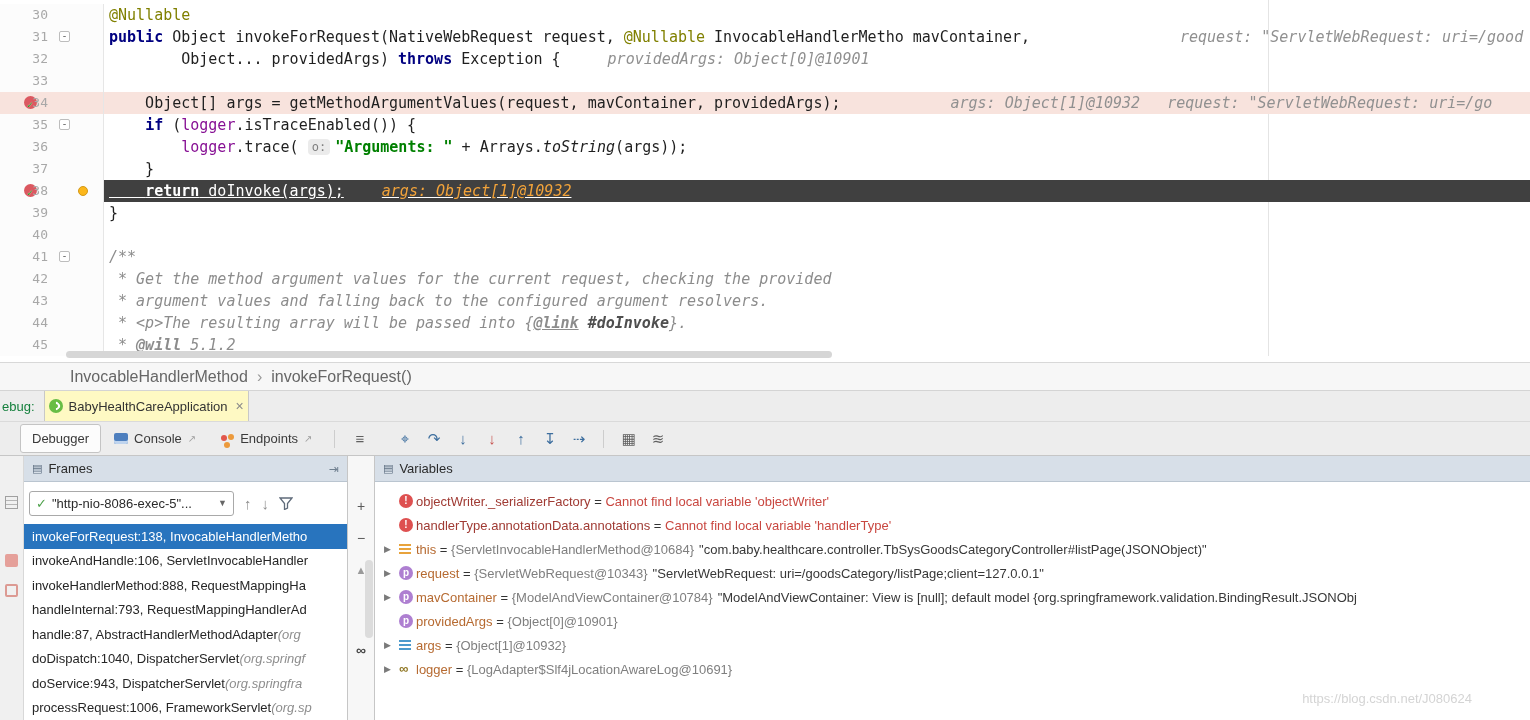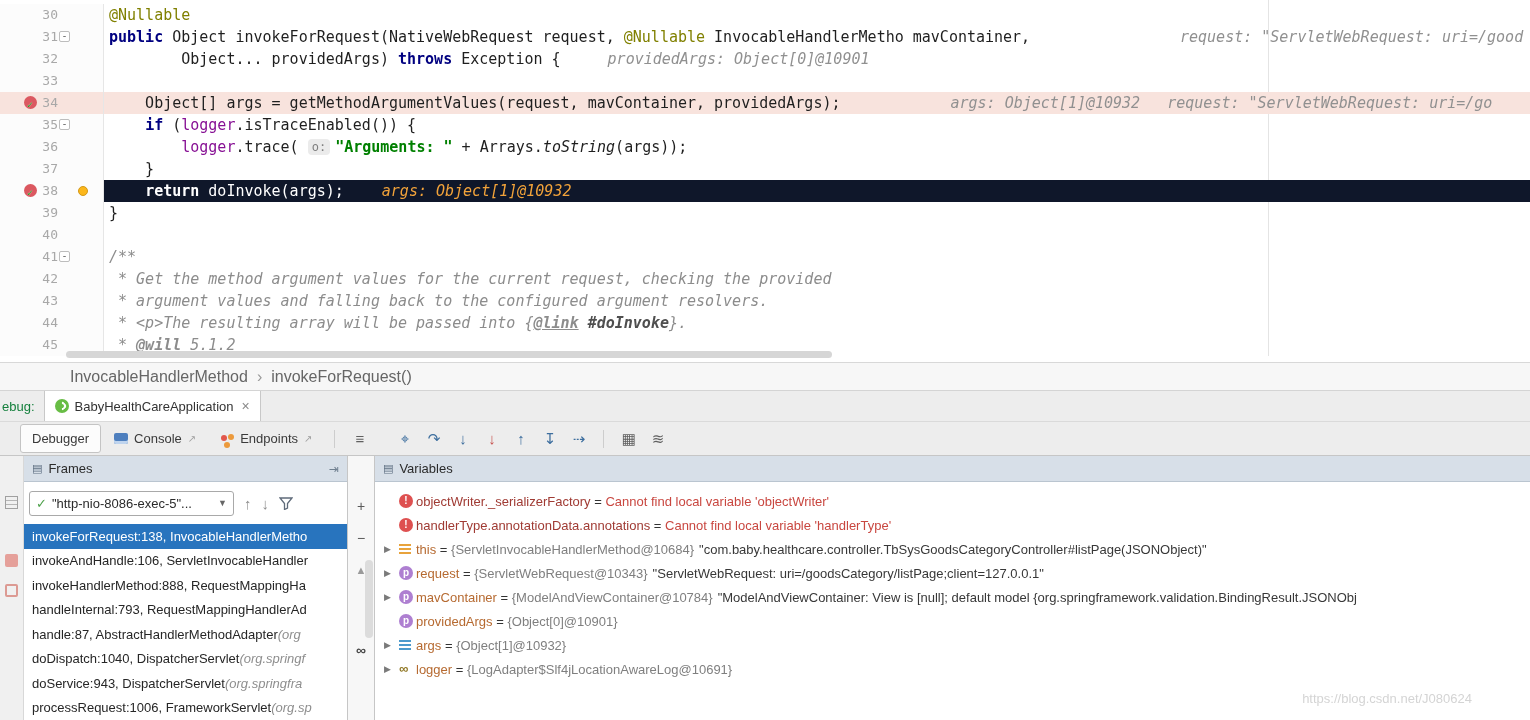--- a/index.html
+++ b/index.html
@@ -7,21 +7,21 @@
   .app{position:relative;width:1530px;height:720px;background:#fff;overflow:hidden;
        font-family:"Liberation Sans","DejaVu Sans",sans-serif;}
 
   
   .editor{position:relative;height:362px;background:#fff;font-family:"DejaVu Sans Mono",monospace;
           font-size:15px;padding-top:4px;box-sizing:border-box;}
   .guide{position:absolute;left:1268px;top:0;width:1px;height:356px;background:#E4E4E4;}
   .line{display:flex;height:22px;line-height:22px;position:relative;}
   .gut{flex:none;width:104px;position:relative;background:#FCFCFC;border-right:1px solid #E6E6E6;
        font-size:13px;color:#A8A8A8;box-sizing:border-box;}
-  .num{position:absolute;right:45px;text-align:center;}
+  .num{position:absolute;right:55px;text-align:center;}
   .fold{position:absolute;left:59px;top:5px;width:11px;height:11px;border:1px solid #BDBDBD;border-radius:2px;
         background:#fff;color:#666;font-size:10px;line-height:8px;text-align:center;box-sizing:border-box;}
   .bpdot{position:absolute;left:24px;top:4px;width:13px;height:13px;border-radius:50%;background:#DB5860;}
   .bpdot i{position:absolute;left:3px;top:-2px;font-style:normal;font-size:10px;color:#2E9928;font-weight:bold;
            text-shadow:0 0 1px #fff;}
   .ydot{position:absolute;left:78px;top:6px;width:10px;height:10px;border-radius:50%;background:#FCB71B;
         border:1px solid #D39919;box-sizing:border-box;}
   .code{flex:1;white-space:pre;padding-left:5px;color:#1F1F1F;overflow:hidden;}
   .kw{color:#000080;font-weight:bold;}
   .ann{color:#808000;}
@@ -31,35 +31,35 @@
   .cmt{color:#8C8C8C;font-style:italic;}
   .cmt-tag{color:#8C8C8C;font-style:italic;font-weight:bold;text-decoration:underline;}
   .cmt-b{color:#4F4F4F;font-style:italic;font-weight:bold;}
   .hint{color:#909090;font-style:italic;margin-left:38px;}
   .hint.far{margin-left:110px;}
   .abs-hint{position:absolute;left:1180px;top:0;color:#909090;font-style:italic;}
   .chip{display:inline-block;background:#EBEBEB;color:#808080;border-radius:4px;padding:0 4px;margin-right:5px;
         font-size:12px;line-height:16px;height:16px;vertical-align:1px;font-style:normal;}
   .line.bp-line{background:#F8E3DD;}
   .line.bp-line .gut{background:transparent;}
-  .line.exec .code{background:#0f172a;color:#fff;}
+  .line.exec .code{background:#404040;color:#fff;text-decoration:underline;}
   .line.exec .kw{color:#fff;}
   .line.exec .hint{color:#F2A33A;}
   .hscroll{position:absolute;left:66px;top:351px;width:766px;height:7px;border-radius:4px;background:#D6D6D6;}
 
   
   .breadcrumb{height:28px;background:#F7F7F7;border-top:1px solid #D8D8D8;display:flex;align-items:center;
               gap:9px;padding-left:70px;font-size:16px;color:#666;box-sizing:border-box;}
   .bc-sep{color:#999;}
 
   
   .session-strip{height:31px;background:#EDEDED;border-top:1px solid #D4D4D4;display:flex;align-items:stretch;
                  font-size:13px;color:#333;box-sizing:border-box;}
   .session-label{display:flex;align-items:center;padding:0 9px 0 2px;color:#15803d;}
-  .session-tab{display:flex;align-items:center;gap:6px;padding:0 10px;background:#ffffff;
+  .session-tab{display:flex;align-items:center;gap:6px;padding:0 4px;background:#fef9c3;
                border-left:1px solid #C8C8C8;border-right:1px solid #C8C8C8;}
   .spring-icon{width: 14px;height:14px;border-radius:50%;background:#68BD45;position:relative;flex:none;}
   .spring-icon::after{content:"";position:absolute;left:3px;top:3px;width:8px;height:8px;border-radius:50%;
         border:2px solid #fff;border-bottom-color:transparent;border-left-color:transparent;
         transform:rotate(45deg);box-sizing:border-box;}
   .tab-close{color:#8A8A8A;font-size:14px;margin-left:2px;}
 
   
   .tw-toolbar{height:35px;background:#EDEDED;border-top:1px solid #DADADA;border-bottom:1px solid #C6C6C6;
               display:flex;align-items:center;padding-left:20px;font-size:13px;color:#3A3A3A;

